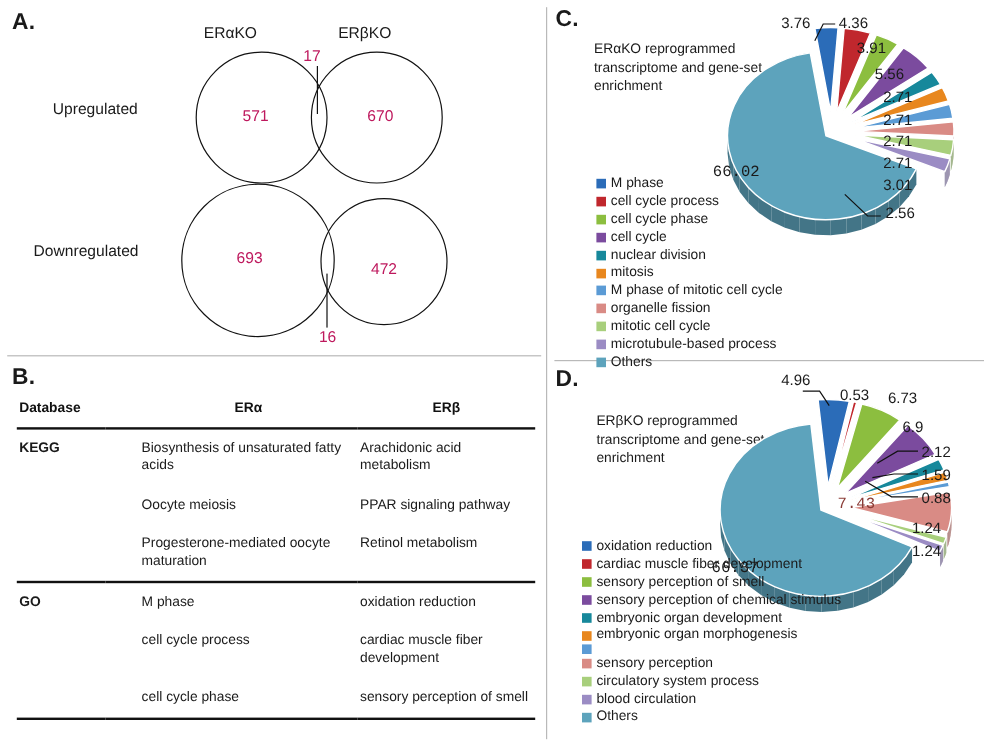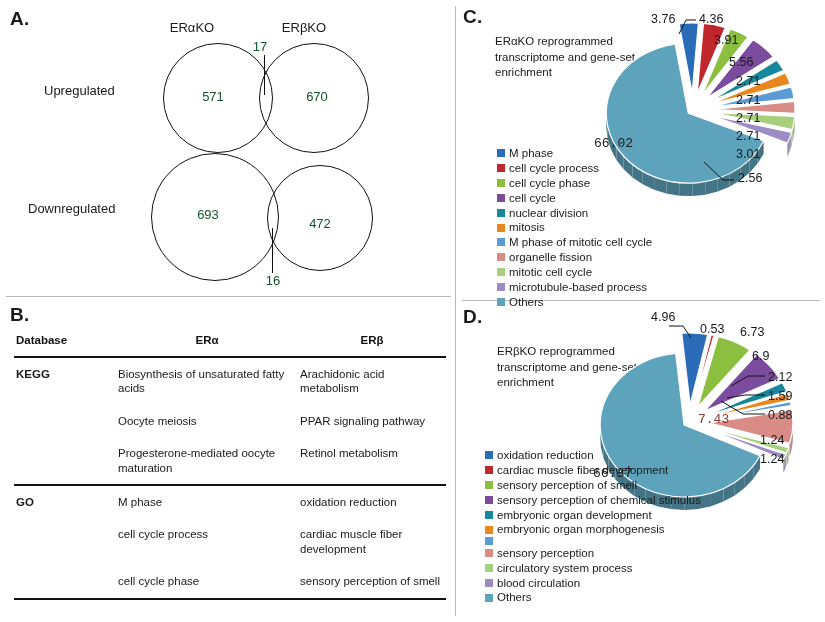--- a/index.html
+++ b/index.html
@@ -37,21 +37,21 @@
     position:absolute;font-size:13px;color:#1a1a1a;text-align:center;
   }
   .row-label{
     position:absolute;font-size:13px;color:#1a1a1a;text-align:left;
   }
   .circle{
     position:absolute;border:1.6px solid #111;border-radius:50%;
     background:transparent;
   }
   .venn-num{
-    position:absolute;font-size:13px;color:#14532d;text-align:center;
+    position:absolute;font-size:13px;color:#be185d;text-align:center;
   }
   .lead{
     position:absolute;background:#111;width:1.2px;
   }
   
   #panelB{position:absolute;left:0;top:300px;width:455px;height:322px;}
   #panelB .ltr{left:10px;top:4px;}
   table.btab{
     position:absolute;left:14px;top:30px;width:432px;
     border-collapse:collapse;font-size:11.5px;

